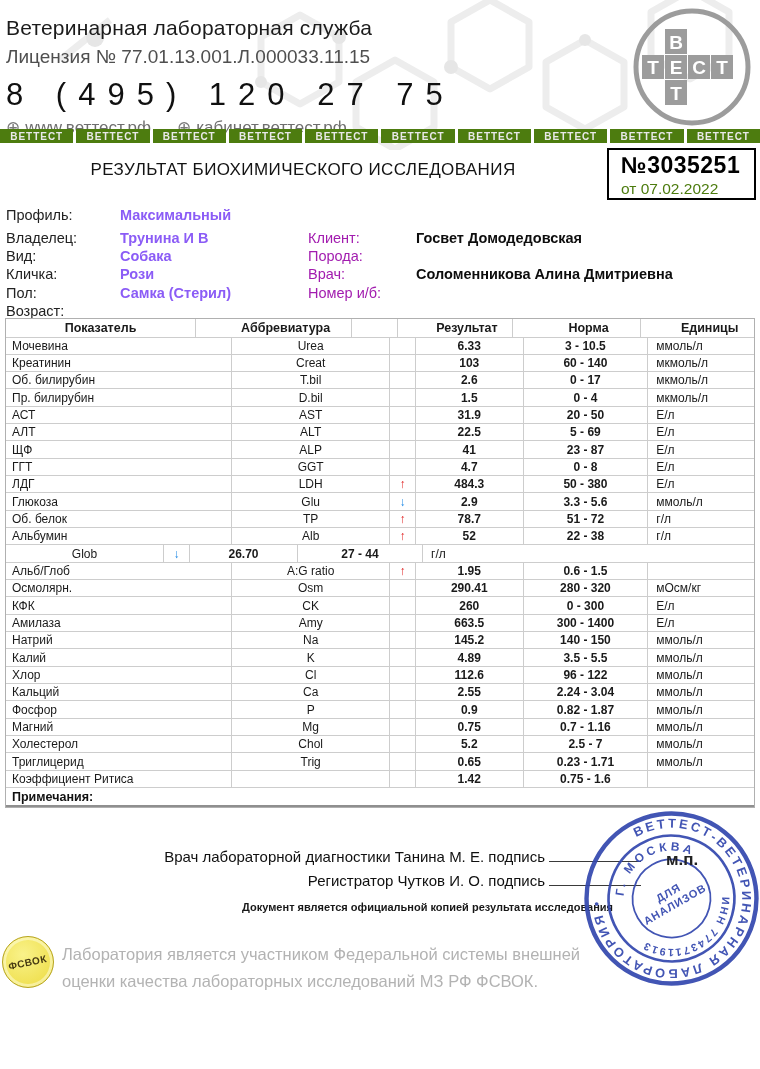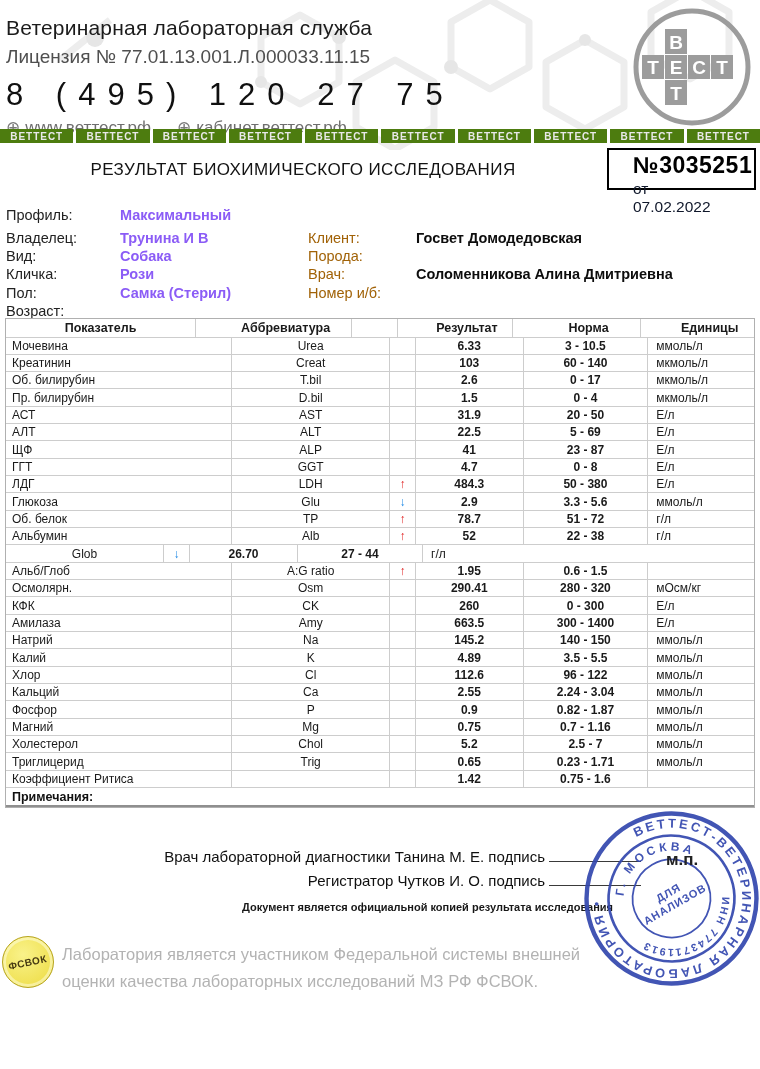--- a/index.html
+++ b/index.html
@@ -21,30 +21,30 @@
   .logo rect { fill:#9c9c9c; }
   .logo text { fill:#ffffff; font-family:"Liberation Sans",sans-serif; font-weight:bold; font-size:19px; text-anchor:middle; }
   .logo circle { stroke:#9c9c9c; fill:none; }
 
   .banner { position:absolute; left:0; top:129px; width:760px; height:14px; display:flex; gap:3px; z-index:2; }
   .banner-word { flex:1; background:#4d7c0f; color:#e9e9e9; font-size:10px; font-weight:bold; letter-spacing:1px; display:flex; align-items:center; justify-content:center; }
 
   .title-wrap { position:absolute; left:0; top:160px; width:606px; text-align:center; z-index:2; }
   .title { font-size:17px; color:#131313; letter-spacing:.4px; }
 
-  .numbox { position:absolute; left:607px; top:148px; width:149px; height:42px; border:2.5px solid #000; background:#fff; padding:2px 24px; z-index:2; }
+  .numbox { position:absolute; left:607px; top:148px; width:149px; height:52px; border:2.5px solid #000; background:#fff; padding:2px 12px; z-index:2; }
   .numbox .num { font-size:23px; font-weight:bold; color:#000; letter-spacing:.5px; }
-  .numbox .date { font-size:15.5px; color:#0f172a; margin-top:1px; }
+  .numbox .date { font-size:15.5px; color:#4d7c0f; margin-top:1px; }
 
   .info { position:absolute; left:6px; top:206px; width:748px; z-index:2; }
   .info-row { display:flex; height:18.4px; align-items:center; font-size:14.5px; }
   .info-row:first-child { margin-bottom:4px; }
   .i-l1 { width:114px; color:#222; }
   .i-v1 { width:188px; font-weight:bold; color:#8b5cf6; }
-  .i-l2 { width:108px; color:#a16207; }
+  .i-l2 { width:108px; color:#a21caf; }
   .i-v2 { flex:1; font-weight:bold; color:#0d0d0d; }
 
   .rtable { position:absolute; left:5px; top:318px; width:750px; border:1px solid #b0b0b0; z-index:2; background:#fff; }
   .t-row { display:flex; height:17.33px; border-bottom:1px solid #cdcdcd; align-items:stretch; }
   .t-row.hdr-row { height:18.5px;gap:24px; }
   .t-cell { border-right:1px solid #cdcdcd; display:flex; align-items:center; font-size:12px; color:#1a1a1a; overflow:hidden; }
   .t-cell:last-child { border-right:none; }
   .cw-name { width:227px; padding-left:6px; }
   .cw-abbr { width:158px; justify-content:center; }
   .cw-flag { width:26px; justify-content:center; font-weight:bold; font-size:12px; }

